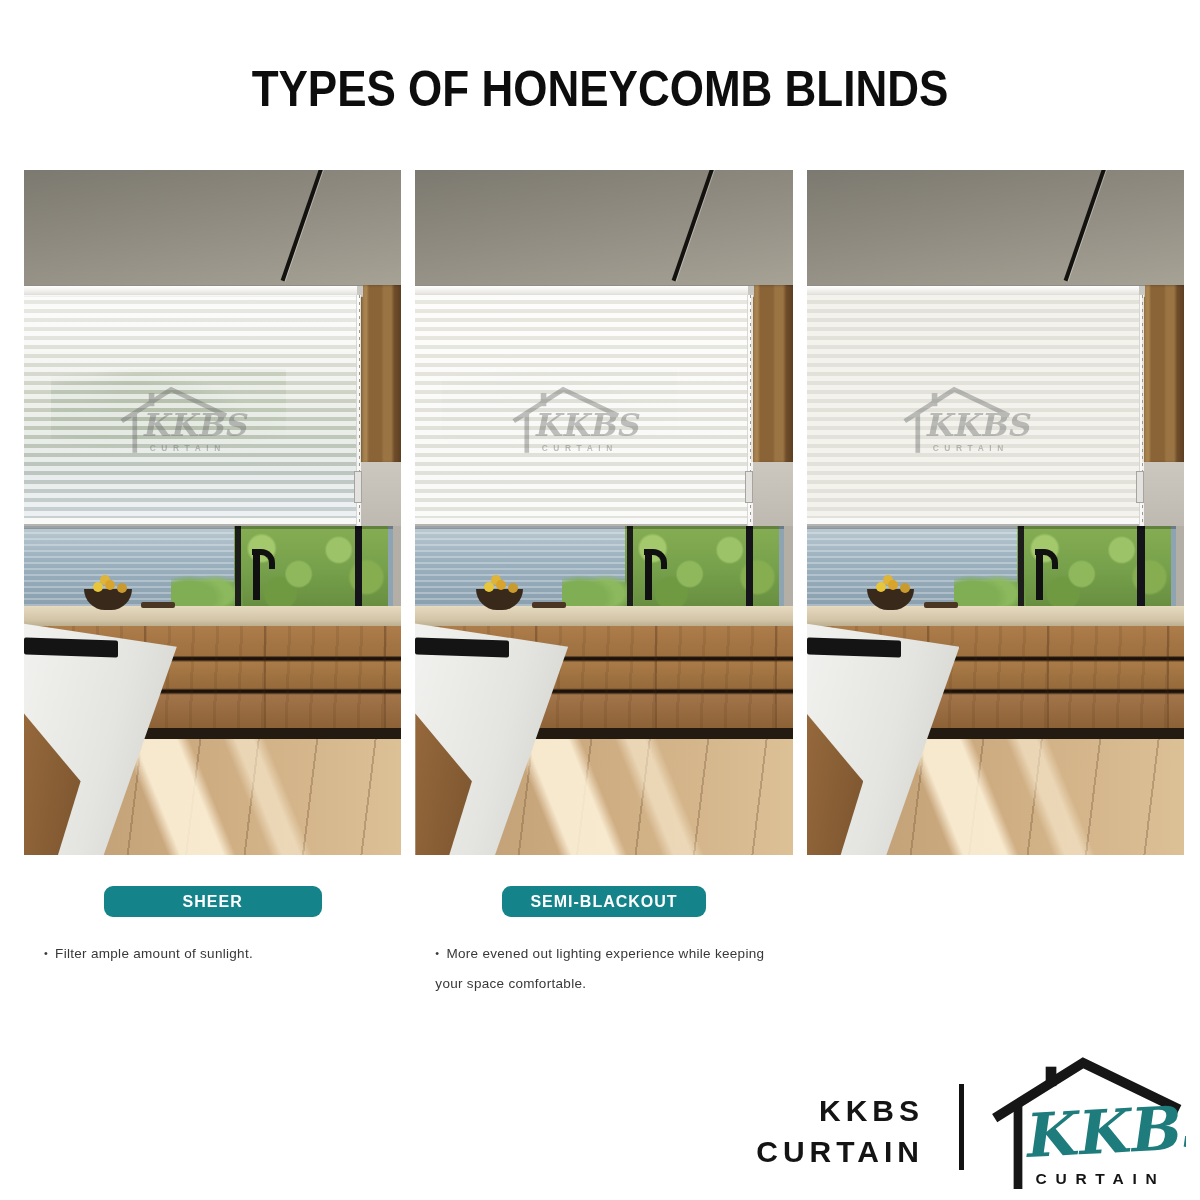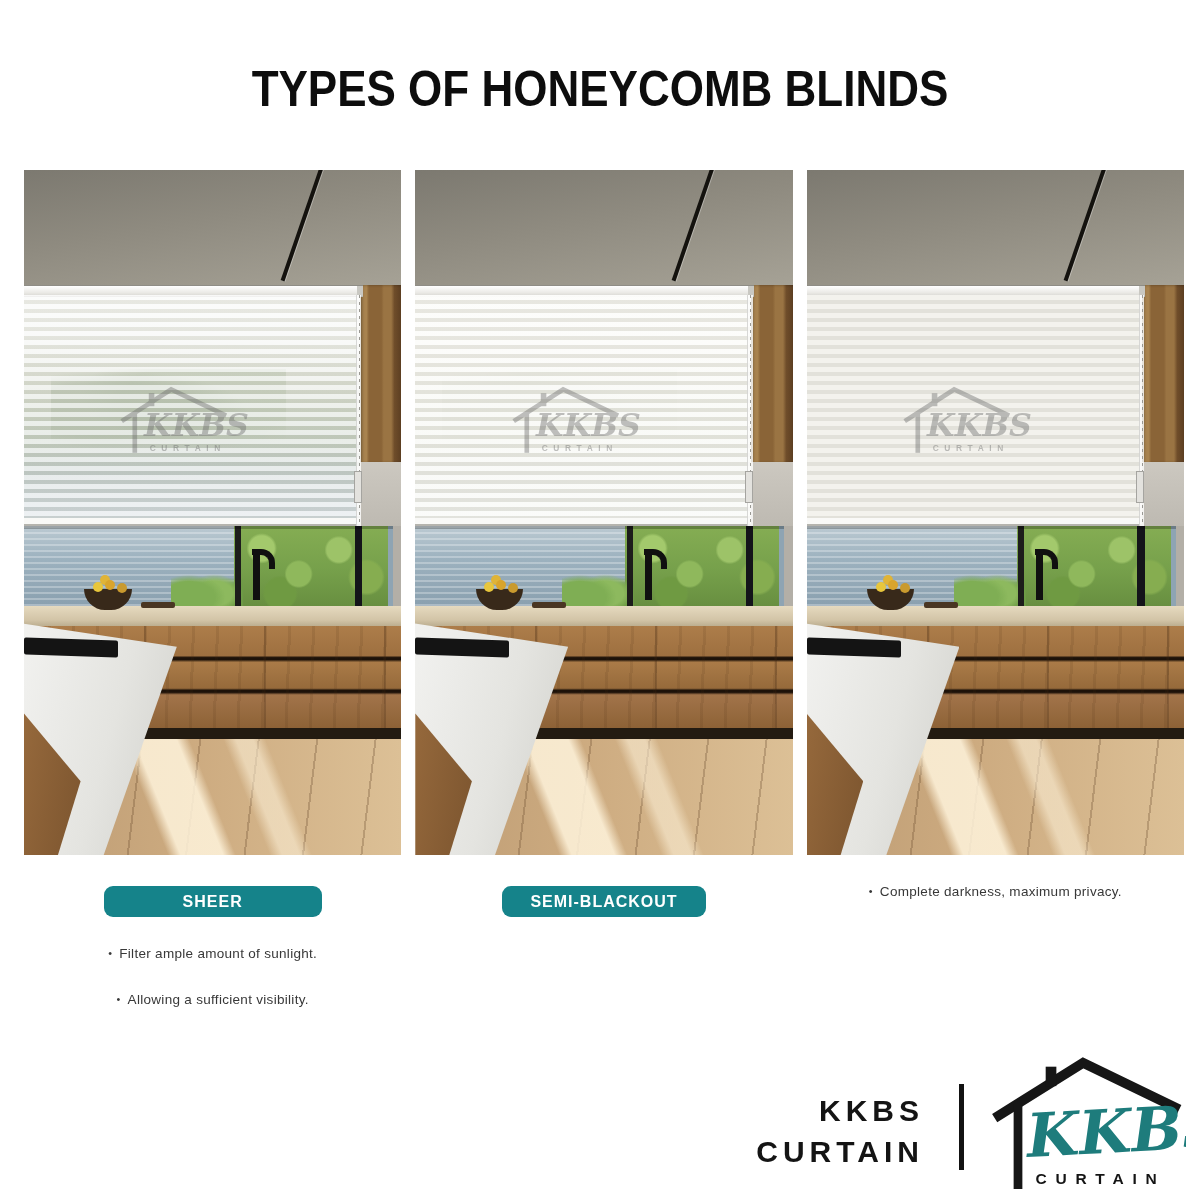--- a/index.html
+++ b/index.html
@@ -193,21 +193,21 @@
     background:linear-gradient(100deg,#96693c 0%,#7c552f 100%);
     clip-path:polygon(0 4%,100% 50%,60% 100%,0 100%);
   }
   
   .badge{
     position:relative;margin:31px auto 0 auto;width:218px;height:31px;
     background:#15838a;border-radius:9px;
     display:flex;align-items:center;justify-content:center;
     color:#ffffff;font-size:16px;font-weight:700;letter-spacing:1px;
   }
-  .desc{margin:22px 20px 0 20px;text-align:center;}
+  .desc{margin:22px 20px 0 20px;}
   .desc p{
     margin:0 0 16px 0;
     font-size:13.5px;line-height:30px;letter-spacing:.3px;
     color:#383838;
   }
   .desc p::before{content:"•";font-size:.8em;margin-right:7px;position:relative;top:-1px;}
   
   .brand{
     position:absolute;top:1056px;right:14px;height:136px;
     display:flex;align-items:center;
@@ -264,21 +264,20 @@
       <div class="cabinets"></div>
       <div class="toe-kick"></div>
       <div class="floor"></div>
       <div class="island-top"></div>
       <div class="cooktop"></div>
       <div class="island-side"></div>
     </div>
     <div class="badge">SHEER</div>
     <div class="desc">
       <p>Filter ample amount of sunlight.</p>
-      <p>Allowing a sufficient visibility.</p>
     </div>
   </div>
 
   <div class="col">
     <div class="photo p-semi">
       <div class="ceiling"></div>
       <div class="track-light"></div>
       <div class="wood-column"></div>
       <div class="wall-column"></div>
       <div class="view-behind"></div>
@@ -307,20 +306,21 @@
       <div class="tray"></div>
       <div class="cabinets"></div>
       <div class="toe-kick"></div>
       <div class="floor"></div>
       <div class="island-top"></div>
       <div class="cooktop"></div>
       <div class="island-side"></div>
     </div>
     <div class="badge" style="width:204px;">SEMI-BLACKOUT</div>
     <div class="desc">
+      <p>More evened out lighting experience while keeping your space comfortable.</p>
     </div>
   </div>
 
   <div class="col">
     <div class="photo p-blackout">
       <div class="ceiling"></div>
       <div class="track-light"></div>
       <div class="wood-column"></div>
       <div class="wall-column"></div>
       <div class="headrail"></div>
@@ -347,21 +347,20 @@
       <div class="bowl"></div>
       <div class="tray"></div>
       <div class="cabinets"></div>
       <div class="toe-kick"></div>
       <div class="floor"></div>
       <div class="island-top"></div>
       <div class="cooktop"></div>
       <div class="island-side"></div>
     </div>
     <div class="desc">
-      <p>Complete darkness, maximum privacy.</p>
     </div>
   </div>
 
 </div>
 
 <div class="brand">
   <div class="wordmark">
     <span>KKBS</span>
     <span>CURTAIN</span>
   </div>

